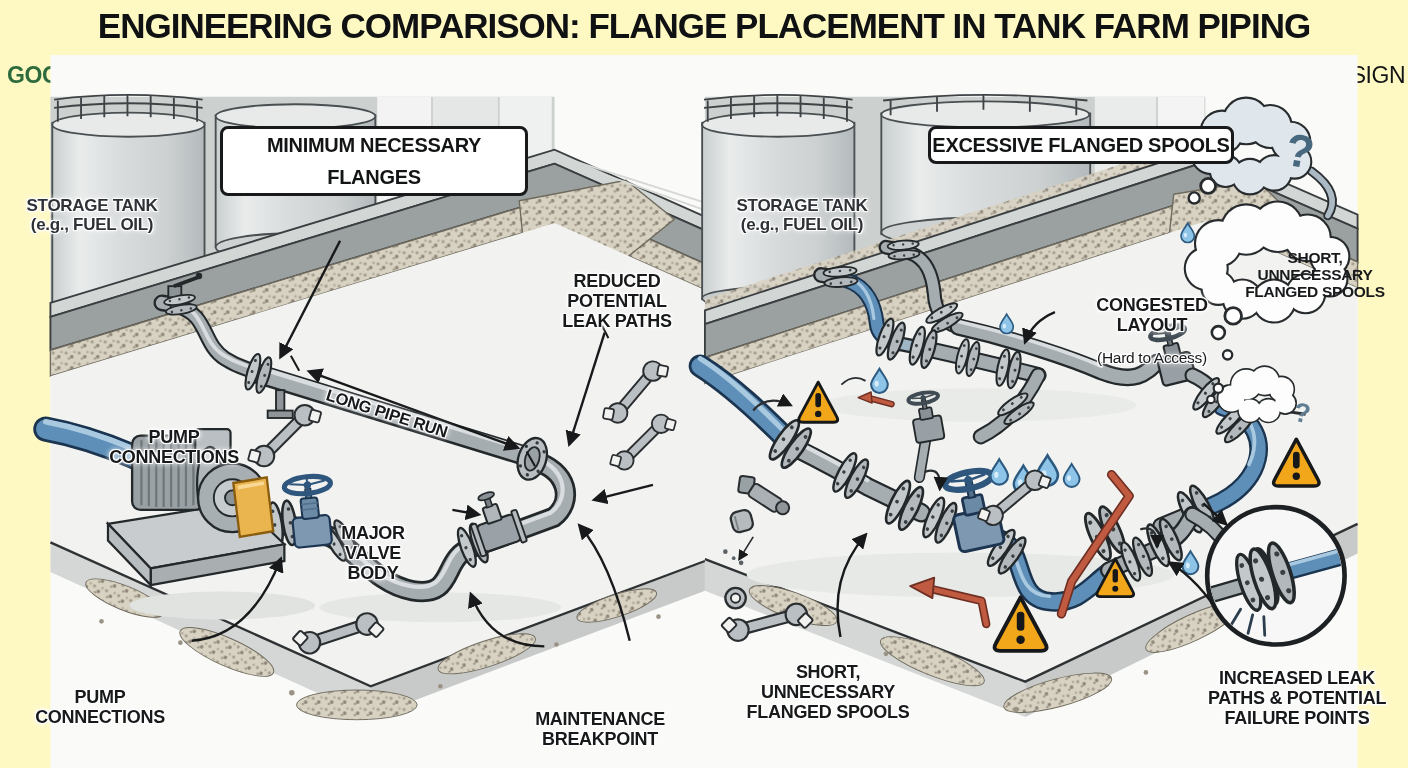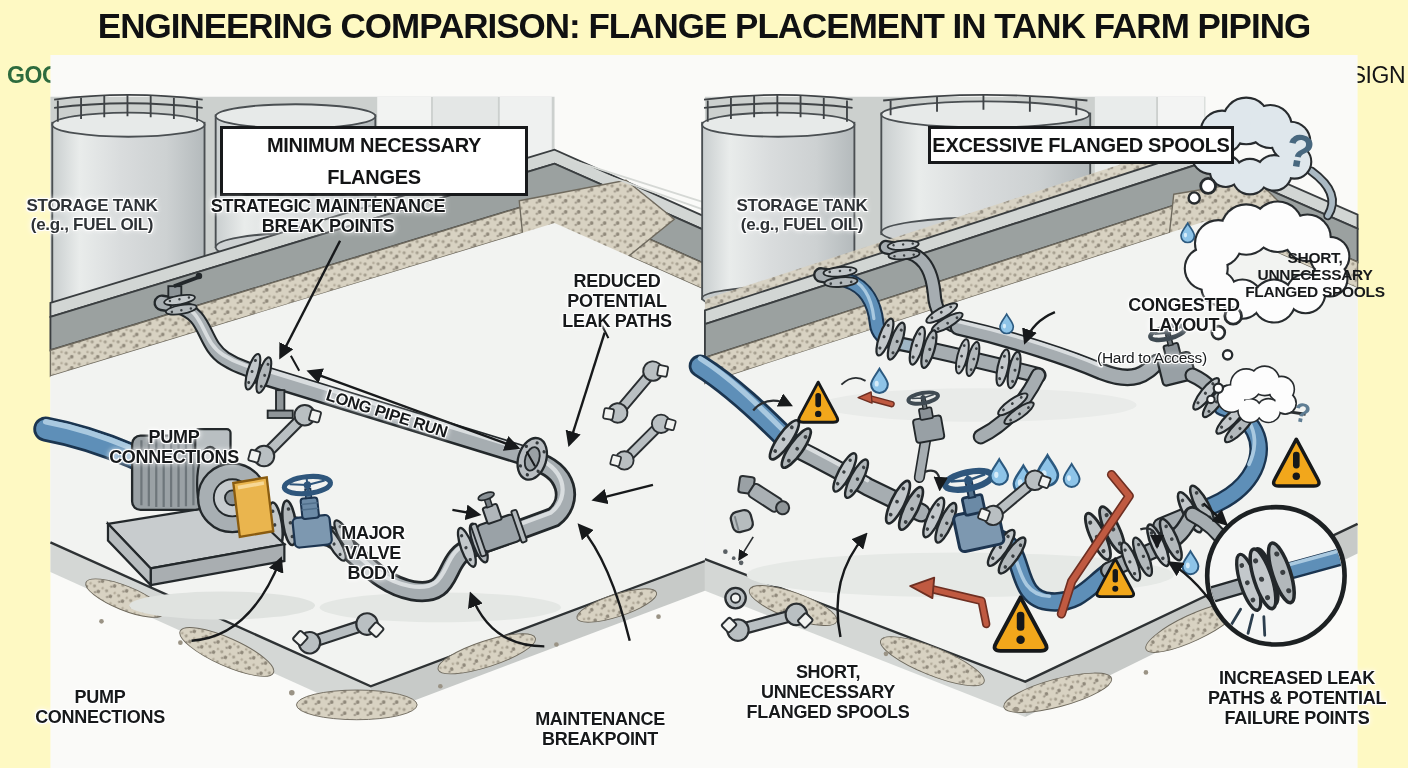--- a/index.html
+++ b/index.html
@@ -12,21 +12,21 @@
   .hdr .tag { font-weight:bold; margin-right:7px; }
   .hdr .mid { font-weight:bold; margin-right:7px; }
   .hdr .desc { font-weight:normal; }
   .good { color:#2d6b3d; } .bad { color:#7d2224; }
   #divider { position:absolute; left:702px; top:62px; width:5px; height:706px; background:#141414; }
   #art { position:absolute; left:0; top:55px; }
   .lbl { position:absolute; font-weight:bold; font-size:18px; line-height:1.1;
          color:#17191b; text-align:center; white-space:pre-line; letter-spacing:-0.3px;
          text-shadow:-1px -1px 0 #fff,1px -1px 0 #fff,-1px 1px 0 #fff,1px 1px 0 #fff,0 0 5px #fff,0 0 7px #fff; }
   .soft { color:#2e3236; }
-  .badge { position:absolute; background:#fff; border:3px solid #17191b; border-radius:0;
+  .badge { position:absolute; background:#fff; border:3px solid #17191b; border-radius:8px;
            font-weight:bold; font-size:20px; line-height:32px; text-align:center;
            letter-spacing:-0.3px; color:#131415; }
   .plain { font-weight:normal; font-size:15.5px; }
   .qmark { position:absolute; font-weight:bold; text-align:center; text-shadow:none; }
 </style>
 </head>
 <body>
 
 <div id="stage">
 
@@ -552,22 +552,20 @@
         <path d="M851,682 Q838,618 878,572" marker-end="url(#ah)"></path>
         <path d="M1262,662 Q1238,622 1206,602" marker-end="url(#ah)"></path>
         <path d="M1242,538 L1266,560" marker-end="url(#ah)"></path>
       </g>
     </g>
   </svg>
 
   <div class="badge" style="left:220px;top:126px;width:302px;">MINIMUM NECESSARY FLANGES</div>
   <div class="lbl soft" style="left:16px;top:197px;width:152px;font-size:17px;">STORAGE TANK
 (e.g., FUEL OIL)</div>
-  <div class="lbl" style="left:206px;top:197px;width:244px;">STRATEGIC MAINTENANCE
-BREAK POINTS</div>
   <div class="lbl" style="left:556px;top:272px;width:122px;">REDUCED
 POTENTIAL
 LEAK PATHS</div>
   <div class="lbl" style="left:312px;top:404px;width:150px;font-size:16.5px;transform:rotate(17.5deg);">LONG PIPE RUN</div>
   <div class="lbl" style="left:106px;top:428px;width:136px;">PUMP
 CONNECTIONS</div>
   <div class="lbl" style="left:318px;top:524px;width:110px;">MAJOR
 VALVE BODY</div>
   <div class="lbl" style="left:26px;top:688px;width:148px;">PUMP
 CONNECTIONS</div>
@@ -577,21 +575,21 @@
     
   </div>
 
   <div class="badge" style="left:928px;top:126px;width:300px;">EXCESSIVE FLANGED SPOOLS</div>
   <div class="lbl soft" style="left:726px;top:197px;width:152px;font-size:17px;">STORAGE TANK
 (e.g., FUEL OIL)</div>
   <div class="qmark" style="left:1270px;top:124px;width:60px;font-size:46px;color:#48687f;transform:rotate(10deg);">?</div>
   <div class="lbl" style="left:1240px;top:249px;width:150px;font-size:15.5px;text-shadow:none;">SHORT,
 UNNECESSARY
 FLANGED SPOOLS</div>
-  <div class="lbl" style="left:1118px;top:296px;width:132px;">CONGESTED
+  <div class="lbl" style="left:1086px;top:296px;width:132px;">CONGESTED
 LAYOUT</div>
   <div class="lbl plain" style="left:1076px;top:349px;width:152px;">(Hard to Access)</div>
   <div class="qmark" style="left:1282px;top:398px;width:40px;font-size:27px;color:#5f7d93;transform:rotate(10deg);">?</div>
   <div class="lbl" style="left:746px;top:663px;width:164px;">SHORT,
 UNNECESSARY
 FLANGED SPOOLS</div>
   <div class="lbl" style="left:1194px;top:669px;width:206px;">INCREASED LEAK
 PATHS &amp; POTENTIAL
 FAILURE POINTS</div>
 

